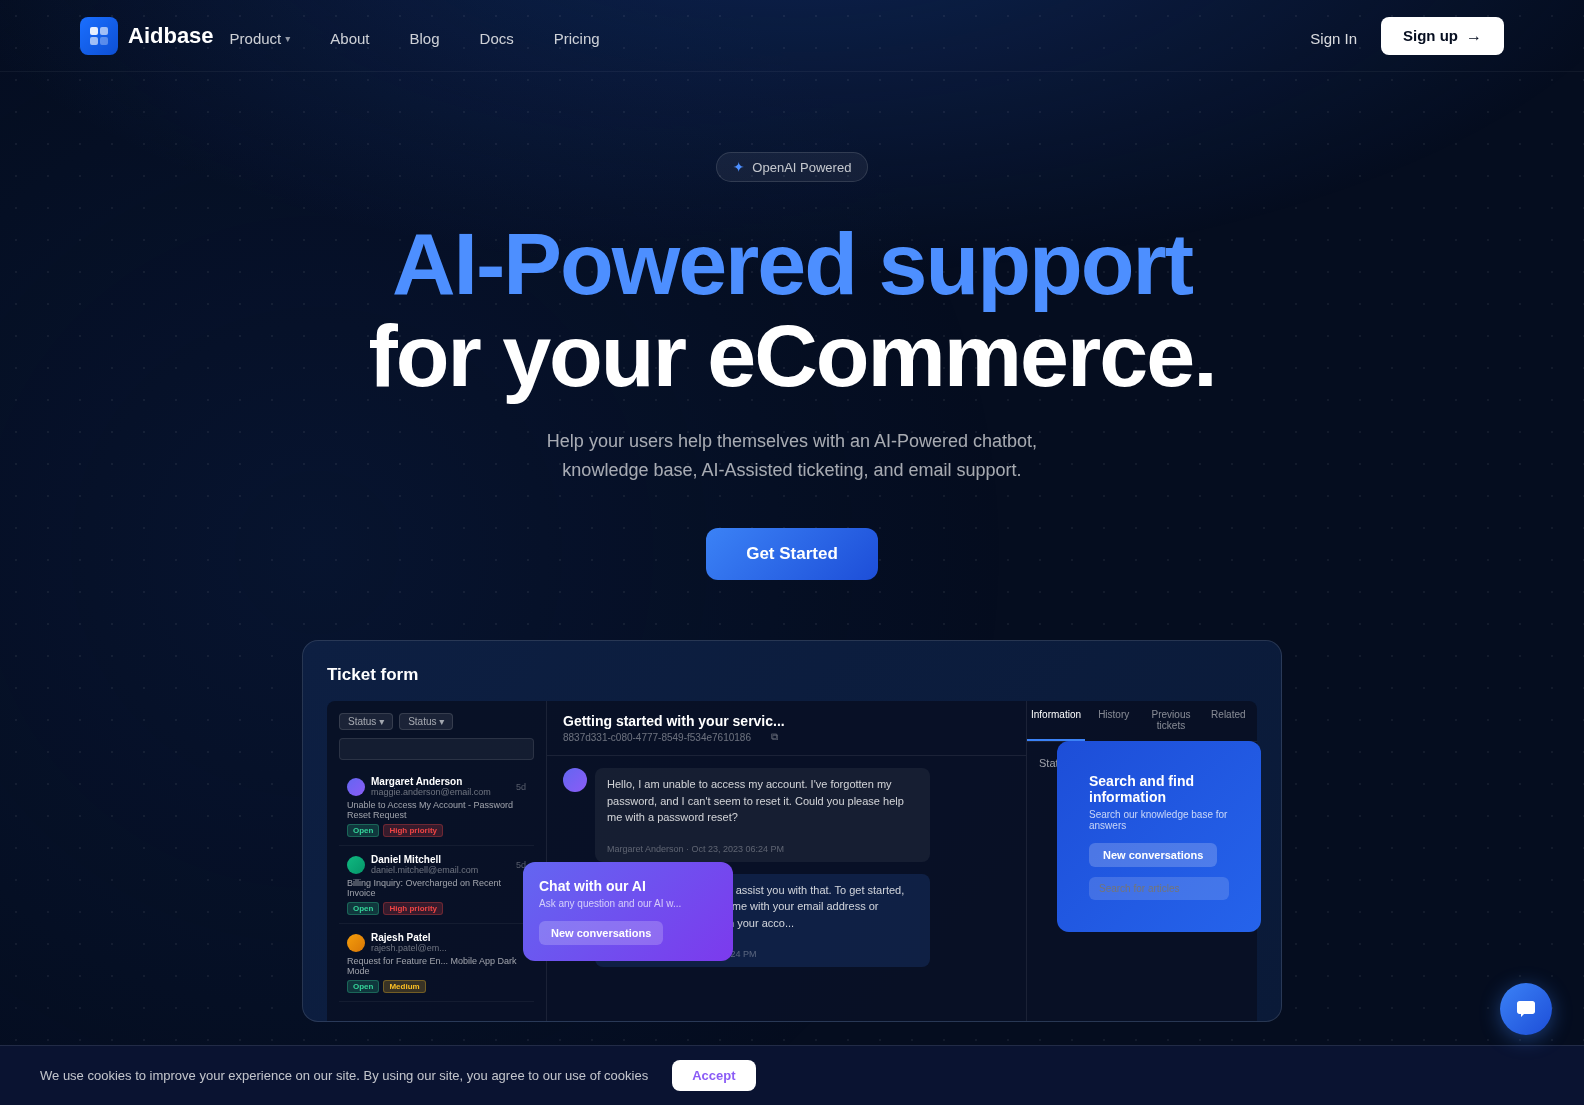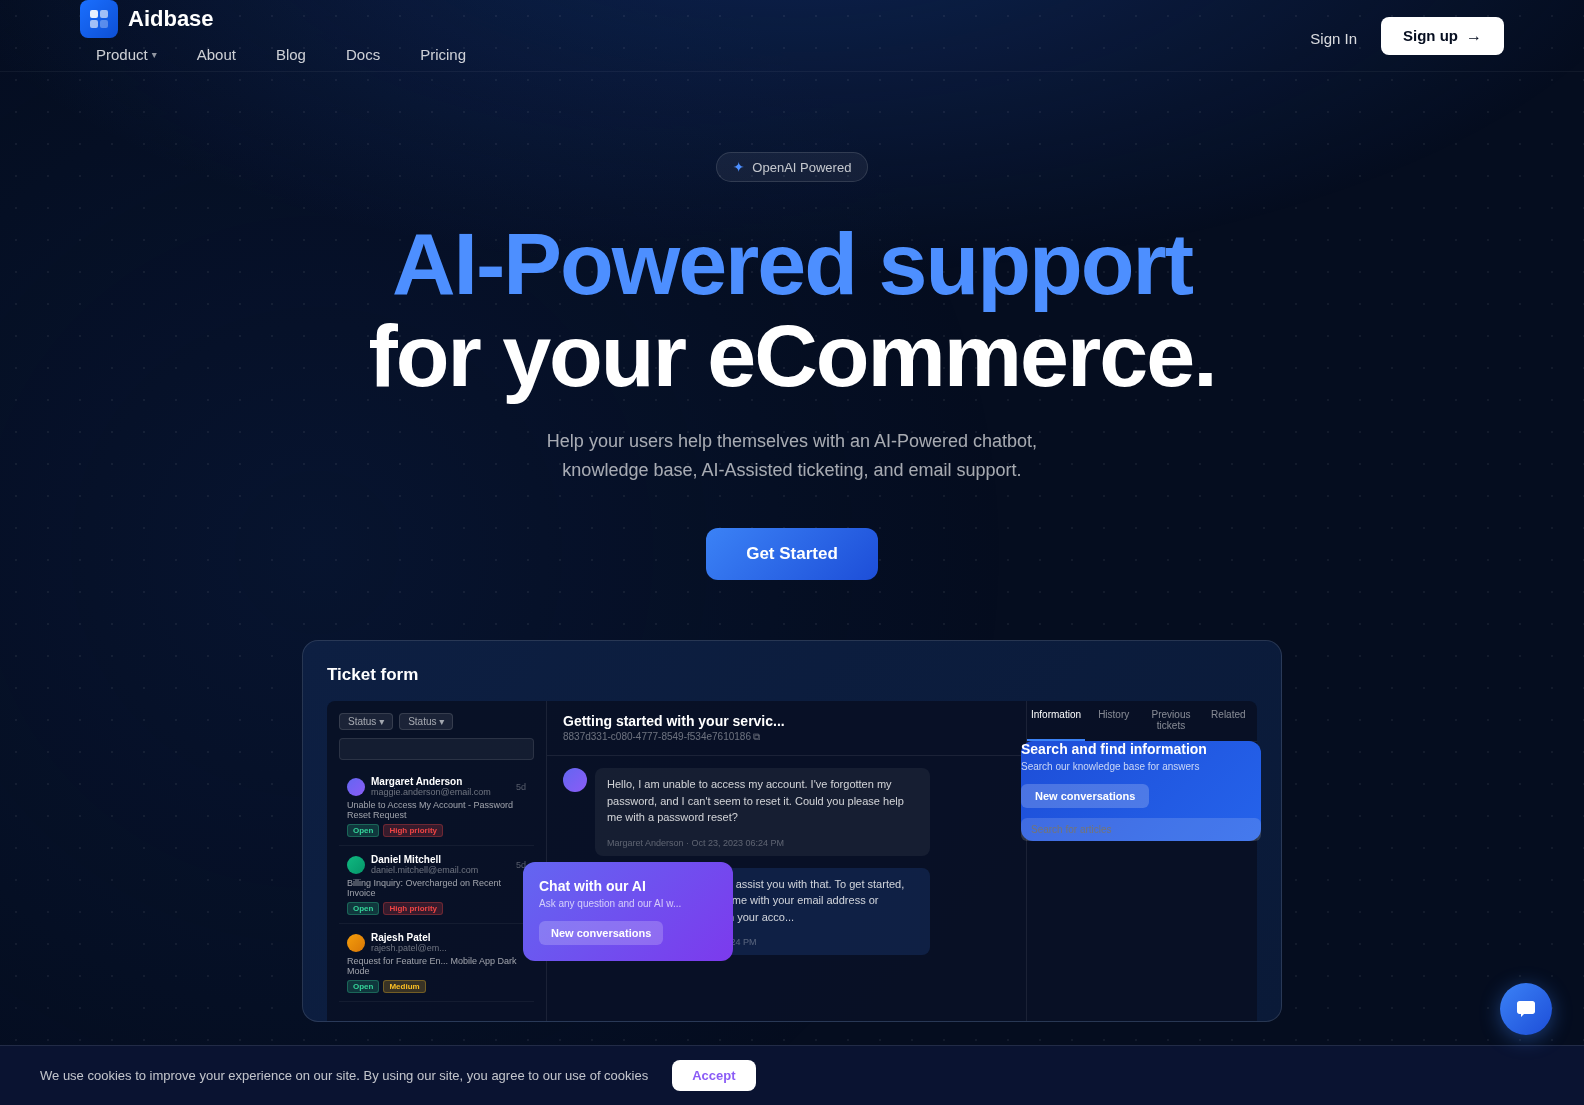--- a/index.html
+++ b/index.html
@@ -43,22 +43,21 @@
       display: flex;
       align-items: center;
       justify-content: space-between;
       padding: 0 80px;
       height: 72px;
       border-bottom: 1px solid rgba(255,255,255,0.05);
     }
 
     .nav-left {
       display: flex;
-      align-items: flex-start;
-      flex-direction: column;
+      align-items: flex-end;
     }
 
     .logo {
       display: flex;
       align-items: center;
       gap: 10px;
       text-decoration: none;
     }
 
     .logo-icon {
@@ -312,21 +311,21 @@
       display: flex;
       flex-direction: column;
     }
 
     .chat-header {
       padding: 12px 16px;
       border-bottom: 1px solid rgba(255,255,255,0.08);
     }
 
     .chat-title { font-size: 14px; font-weight: 600; color: #fff; }
-    .chat-id { font-size: 10px; color: rgba(255,255,255,0.4); display: flex; gap: 2px; margin-top: 2px; }
+    .chat-id { font-size: 10px; color: rgba(255,255,255,0.4); display: flex; align-items: center; gap: 20px; margin-top: 2px; }
     .copy-icon { font-size: 10px; cursor: pointer; }
 
     .chat-messages {
       padding: 12px 16px;
       flex: 1;
     }
 
     .message {
       display: flex;
       gap: 8px;
@@ -344,21 +343,21 @@
     .msg-bubble {
       background: rgba(255,255,255,0.06);
       border-radius: 8px;
       padding: 8px 12px;
       max-width: 75%;
     }
 
     .msg-bubble.bot { background: rgba(59,130,246,0.15); }
 
     .msg-text { font-size: 11px; color: rgba(255,255,255,0.8); line-height: 1.5; }
-    .msg-time { font-size: 9px; color: rgba(255,255,255,0.3); margin-top: 12px; }
+    .msg-time { font-size: 9px; color: rgba(255,255,255,0.3); margin-top: 18px; }
 
     
     .info-panel {
       width: 230px;
       flex-shrink: 0;
     }
 
     .info-tabs {
       display: flex;
       border-bottom: 1px solid rgba(255,255,255,0.08);
@@ -435,24 +434,24 @@
       font-size: 11px;
       font-weight: 600;
       cursor: pointer;
     }
 
     
     .search-widget {
       position: absolute;
       top: 100px;
       right: 20px;
-      width: 240px;
+      width: 204px;
       background: linear-gradient(135deg, #1d4ed8, #2563eb);
       border-radius: 12px;
-      padding: 0;
+      padding: 32px;
       z-index: 5;
     }
 
     .search-widget-title {
       font-size: 14px;
       font-weight: 700;
       color: #fff;
       margin-bottom: 4px;
     }
 

